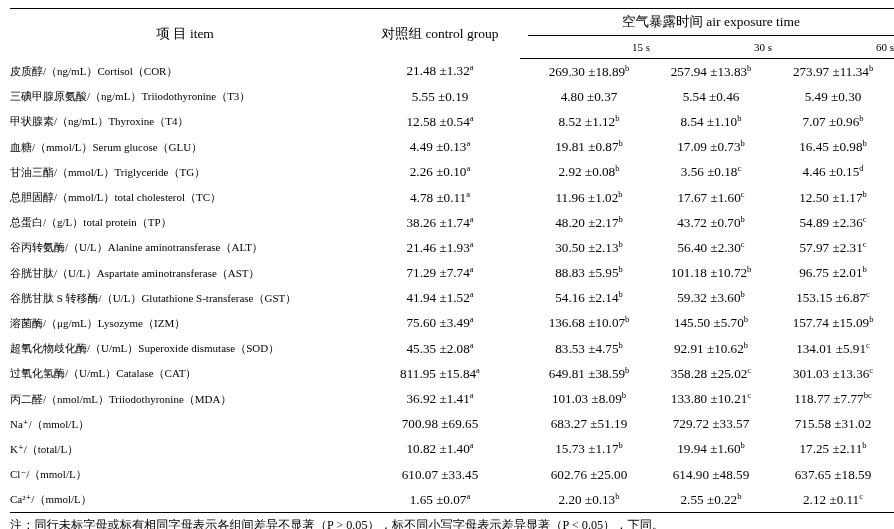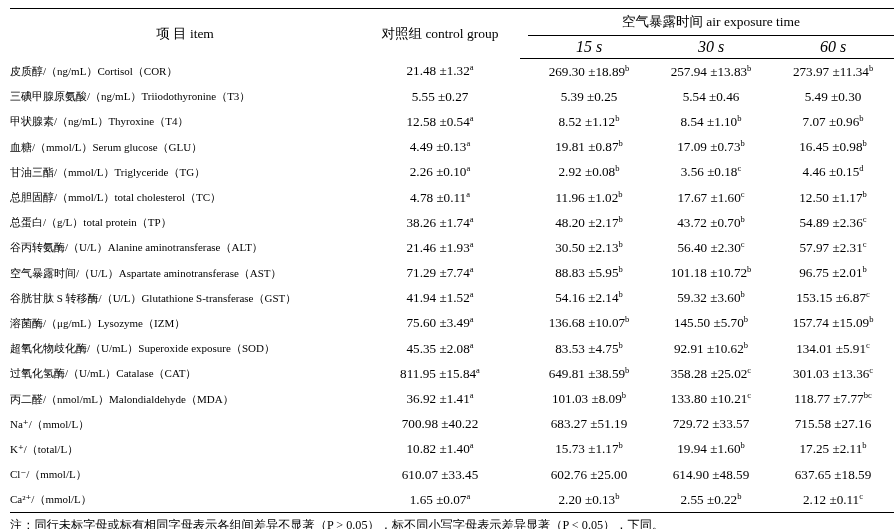--- a/index.html
+++ b/index.html
@@ -34,23 +34,22 @@
   }
   .rule-top td, .rule-top th { border-top: 1.6px solid #000; }
   .rule-bot td, .rule-bot th { border-bottom: 1.1px solid #000; }
   .hdr-row1 th {
     height: 26px;
     font-size: 13.5px;
     text-align: center;
   }
   .hdr-row2 th {
     height: 22px;
-    font-size: 16px;
-    text-align: center;
-    font-style: italic;
+    font-size: 11px;
+    text-align: right;
   }
   .sub-rule {
     border-bottom: 0.9px solid #000;
   }
   td.item {
     text-align: left;
     padding-left: 4px;
     white-space: nowrap;
     font-size: 11px;
   }
@@ -109,23 +108,23 @@
         <tr class="drow">
           <td class="item">皮质醇/（ng/mL）Cortisol（COR）</td>
           <td class="val">21.48 ±1.32<sup>a</sup></td>
           <td class="spacer-col"></td>
           <td class="val">269.30 ±18.89<sup>b</sup></td>
           <td class="val">257.94 ±13.83<sup>b</sup></td>
           <td class="val">273.97 ±11.34<sup>b</sup></td>
         </tr>
         <tr class="drow">
           <td class="item">三碘甲腺原氨酸/（ng/mL）Triiodothyronine（T3）</td>
-          <td class="val">5.55 ±0.27</td>
-          <td class="spacer-col"></td>
-          <td class="val">5.39 ±0.25</td>
+          <td class="val">5.55 ±0.19</td>
+          <td class="spacer-col"></td>
+          <td class="val">4.80 ±0.37</td>
           <td class="val">5.54 ±0.46</td>
           <td class="val">5.49 ±0.30</td>
         </tr>
         <tr class="drow">
           <td class="item">甲状腺素/（ng/mL）Thyroxine（T4）</td>
           <td class="val">12.58 ±0.54<sup>a</sup></td>
           <td class="spacer-col"></td>
           <td class="val">8.52 ±1.12<sup>b</sup></td>
           <td class="val">8.54 ±1.10<sup>b</sup></td>
           <td class="val">7.07 ±0.96<sup>b</sup></td>
@@ -164,21 +163,21 @@
         </tr>
         <tr class="drow">
           <td class="item">谷丙转氨酶/（U/L）Alanine aminotransferase（ALT）</td>
           <td class="val">21.46 ±1.93<sup>a</sup></td>
           <td class="spacer-col"></td>
           <td class="val">30.50 ±2.13<sup>b</sup></td>
           <td class="val">56.40 ±2.30<sup>c</sup></td>
           <td class="val">57.97 ±2.31<sup>c</sup></td>
         </tr>
         <tr class="drow">
-          <td class="item">空气暴露时间/（U/L）Aspartate aminotransferase（AST）</td>
+          <td class="item">谷胱甘肽/（U/L）Aspartate aminotransferase（AST）</td>
           <td class="val">71.29 ±7.74<sup>a</sup></td>
           <td class="spacer-col"></td>
           <td class="val">88.83 ±5.95<sup>b</sup></td>
           <td class="val">101.18 ±10.72<sup>b</sup></td>
           <td class="val">96.75 ±2.01<sup>b</sup></td>
         </tr>
         <tr class="drow">
           <td class="item">谷胱甘肽 S 转移酶/（U/L）Glutathione S-transferase（GST）</td>
           <td class="val">41.94 ±1.52<sup>a</sup></td>
           <td class="spacer-col"></td>
@@ -188,50 +187,50 @@
         </tr>
         <tr class="drow">
           <td class="item">溶菌酶/（μg/mL）Lysozyme（IZM）</td>
           <td class="val">75.60 ±3.49<sup>a</sup></td>
           <td class="spacer-col"></td>
           <td class="val">136.68 ±10.07<sup>b</sup></td>
           <td class="val">145.50 ±5.70<sup>b</sup></td>
           <td class="val">157.74 ±15.09<sup>b</sup></td>
         </tr>
         <tr class="drow">
-          <td class="item">超氧化物歧化酶/（U/mL）Superoxide exposure（SOD）</td>
+          <td class="item">超氧化物歧化酶/（U/mL）Superoxide dismutase（SOD）</td>
           <td class="val">45.35 ±2.08<sup>a</sup></td>
           <td class="spacer-col"></td>
           <td class="val">83.53 ±4.75<sup>b</sup></td>
           <td class="val">92.91 ±10.62<sup>b</sup></td>
           <td class="val">134.01 ±5.91<sup>c</sup></td>
         </tr>
         <tr class="drow">
           <td class="item">过氧化氢酶/（U/mL）Catalase（CAT）</td>
           <td class="val">811.95 ±15.84<sup>a</sup></td>
           <td class="spacer-col"></td>
           <td class="val">649.81 ±38.59<sup>b</sup></td>
           <td class="val">358.28 ±25.02<sup>c</sup></td>
           <td class="val">301.03 ±13.36<sup>c</sup></td>
         </tr>
         <tr class="drow">
-          <td class="item">丙二醛/（nmol/mL）Malondialdehyde（MDA）</td>
+          <td class="item">丙二醛/（nmol/mL）Triiodothyronine（MDA）</td>
           <td class="val">36.92 ±1.41<sup>a</sup></td>
           <td class="spacer-col"></td>
           <td class="val">101.03 ±8.09<sup>b</sup></td>
           <td class="val">133.80 ±10.21<sup>c</sup></td>
           <td class="val">118.77 ±7.77<sup>bc</sup></td>
         </tr>
         <tr class="drow">
           <td class="item">Na⁺/（mmol/L）</td>
-          <td class="val">700.98 ±40.22</td>
+          <td class="val">700.98 ±69.65</td>
           <td class="spacer-col"></td>
           <td class="val">683.27 ±51.19</td>
           <td class="val">729.72 ±33.57</td>
-          <td class="val">715.58 ±27.16</td>
+          <td class="val">715.58 ±31.02</td>
         </tr>
         <tr class="drow">
           <td class="item">K⁺/（total/L）</td>
           <td class="val">10.82 ±1.40<sup>a</sup></td>
           <td class="spacer-col"></td>
           <td class="val">15.73 ±1.17<sup>b</sup></td>
           <td class="val">19.94 ±1.60<sup>b</sup></td>
           <td class="val">17.25 ±2.11<sup>b</sup></td>
         </tr>
         <tr class="drow">

